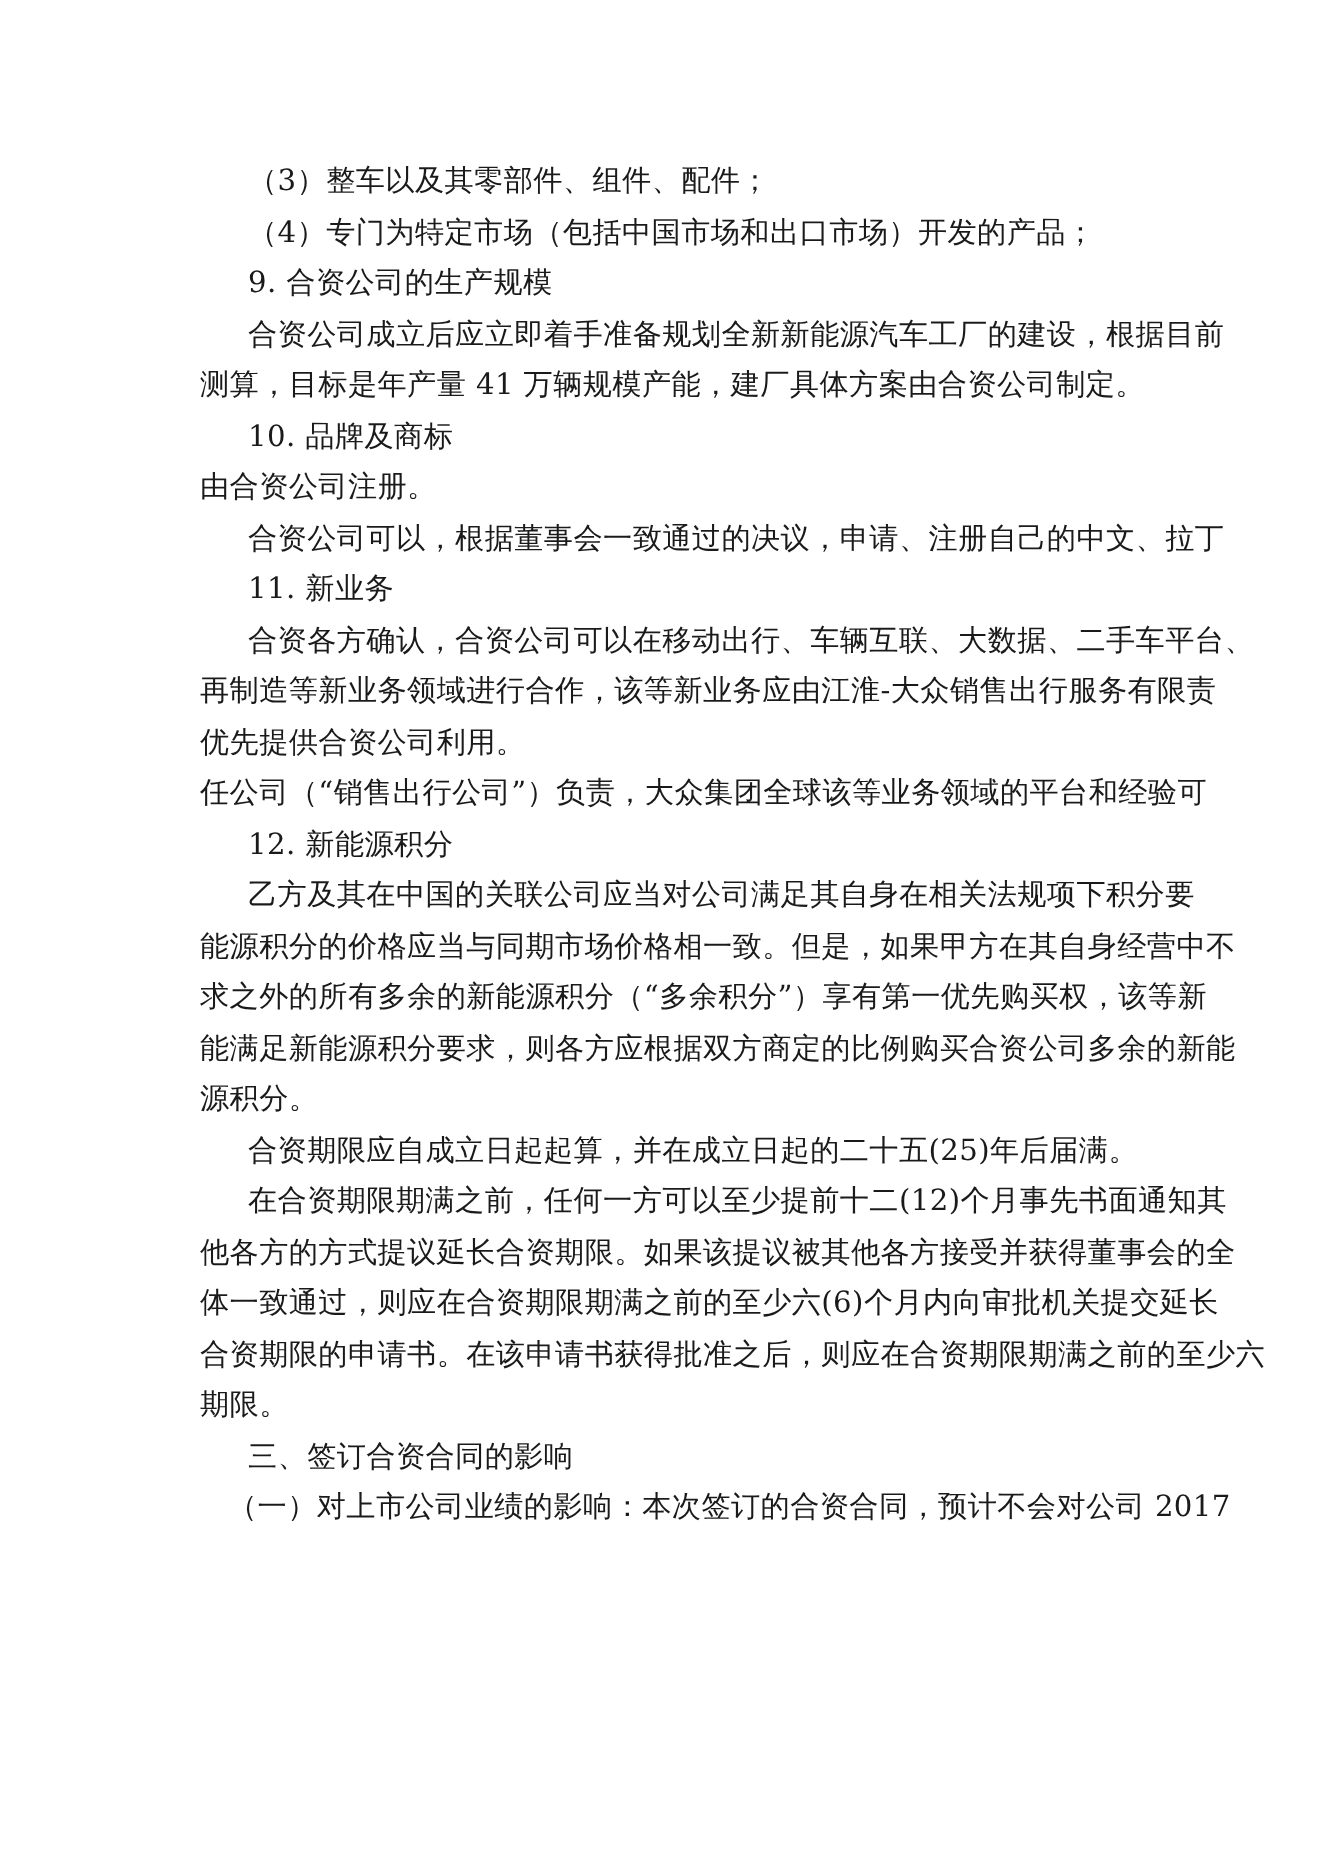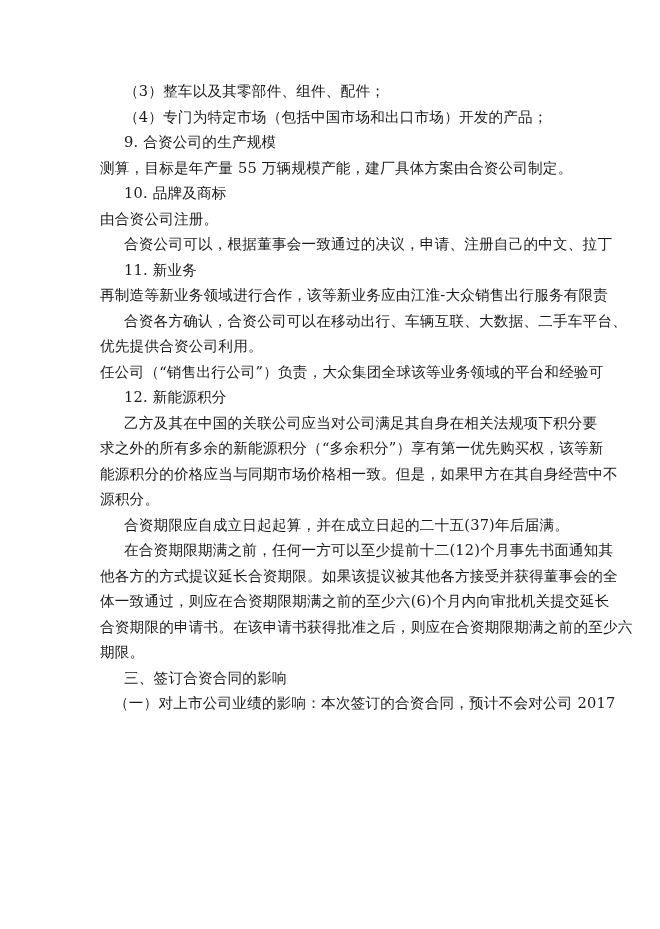--- a/index.html
+++ b/index.html
@@ -19,35 +19,37 @@
   .heading { padding-left: 24px; }
 </style>
 </head>
 <body>
 
 <div class="page">
   <div class="content">
     <div class="line indent">（3）整车以及其零部件、组件、配件；</div>
     <div class="line indent">（4）专门为特定市场（包括中国市场和出口市场）开发的产品；</div>
     <div class="line heading">9. 合资公司的生产规模</div>
-    <div class="line">测算，目标是年产量 55 万辆规模产能，建厂具体方案由合资公司制定。</div>
+    <div class="line indent">合资公司成立后应立即着手准备规划全新新能源汽车工厂的建设，根据目前</div>
+    <div class="line">测算，目标是年产量 41 万辆规模产能，建厂具体方案由合资公司制定。</div>
     <div class="line heading">10.  品牌及商标</div>
     <div class="line">由合资公司注册。</div>
     <div class="line indent">合资公司可以，根据董事会一致通过的决议，申请、注册自己的中文、拉丁</div>
     <div class="line heading">11.  新业务</div>
+    <div class="line indent">合资各方确认，合资公司可以在移动出行、车辆互联、大数据、二手车平台、</div>
     <div class="line">再制造等新业务领域进行合作，该等新业务应由江淮-大众销售出行服务有限责</div>
-    <div class="line indent">合资各方确认，合资公司可以在移动出行、车辆互联、大数据、二手车平台、</div>
     <div class="line">优先提供合资公司利用。</div>
     <div class="line">任公司（“销售出行公司”）负责，大众集团全球该等业务领域的平台和经验可</div>
     <div class="line heading">12. 新能源积分</div>
     <div class="line indent">乙方及其在中国的关联公司应当对公司满足其自身在相关法规项下积分要</div>
+    <div class="line">能源积分的价格应当与同期市场价格相一致。但是，如果甲方在其自身经营中不</div>
     <div class="line">求之外的所有多余的新能源积分（“多余积分”）享有第一优先购买权，该等新</div>
-    <div class="line">能源积分的价格应当与同期市场价格相一致。但是，如果甲方在其自身经营中不</div>
+    <div class="line">能满足新能源积分要求，则各方应根据双方商定的比例购买合资公司多余的新能</div>
     <div class="line">源积分。</div>
-    <div class="line indent">合资期限应自成立日起起算，并在成立日起的二十五(37)年后届满。</div>
+    <div class="line indent">合资期限应自成立日起起算，并在成立日起的二十五(25)年后届满。</div>
     <div class="line indent">在合资期限期满之前，任何一方可以至少提前十二(12)个月事先书面通知其</div>
     <div class="line">他各方的方式提议延长合资期限。如果该提议被其他各方接受并获得董事会的全</div>
     <div class="line">体一致通过，则应在合资期限期满之前的至少六(6)个月内向审批机关提交延长</div>
     <div class="line">合资期限的申请书。在该申请书获得批准之后，则应在合资期限期满之前的至少六</div>
     <div class="line">期限。</div>
     <div class="line heading">三、签订合资合同的影响</div>
     <div class="line indent-sm">（一）对上市公司业绩的影响：本次签订的合资合同，预计不会对公司 2017</div>
   </div>
 </div>
 

